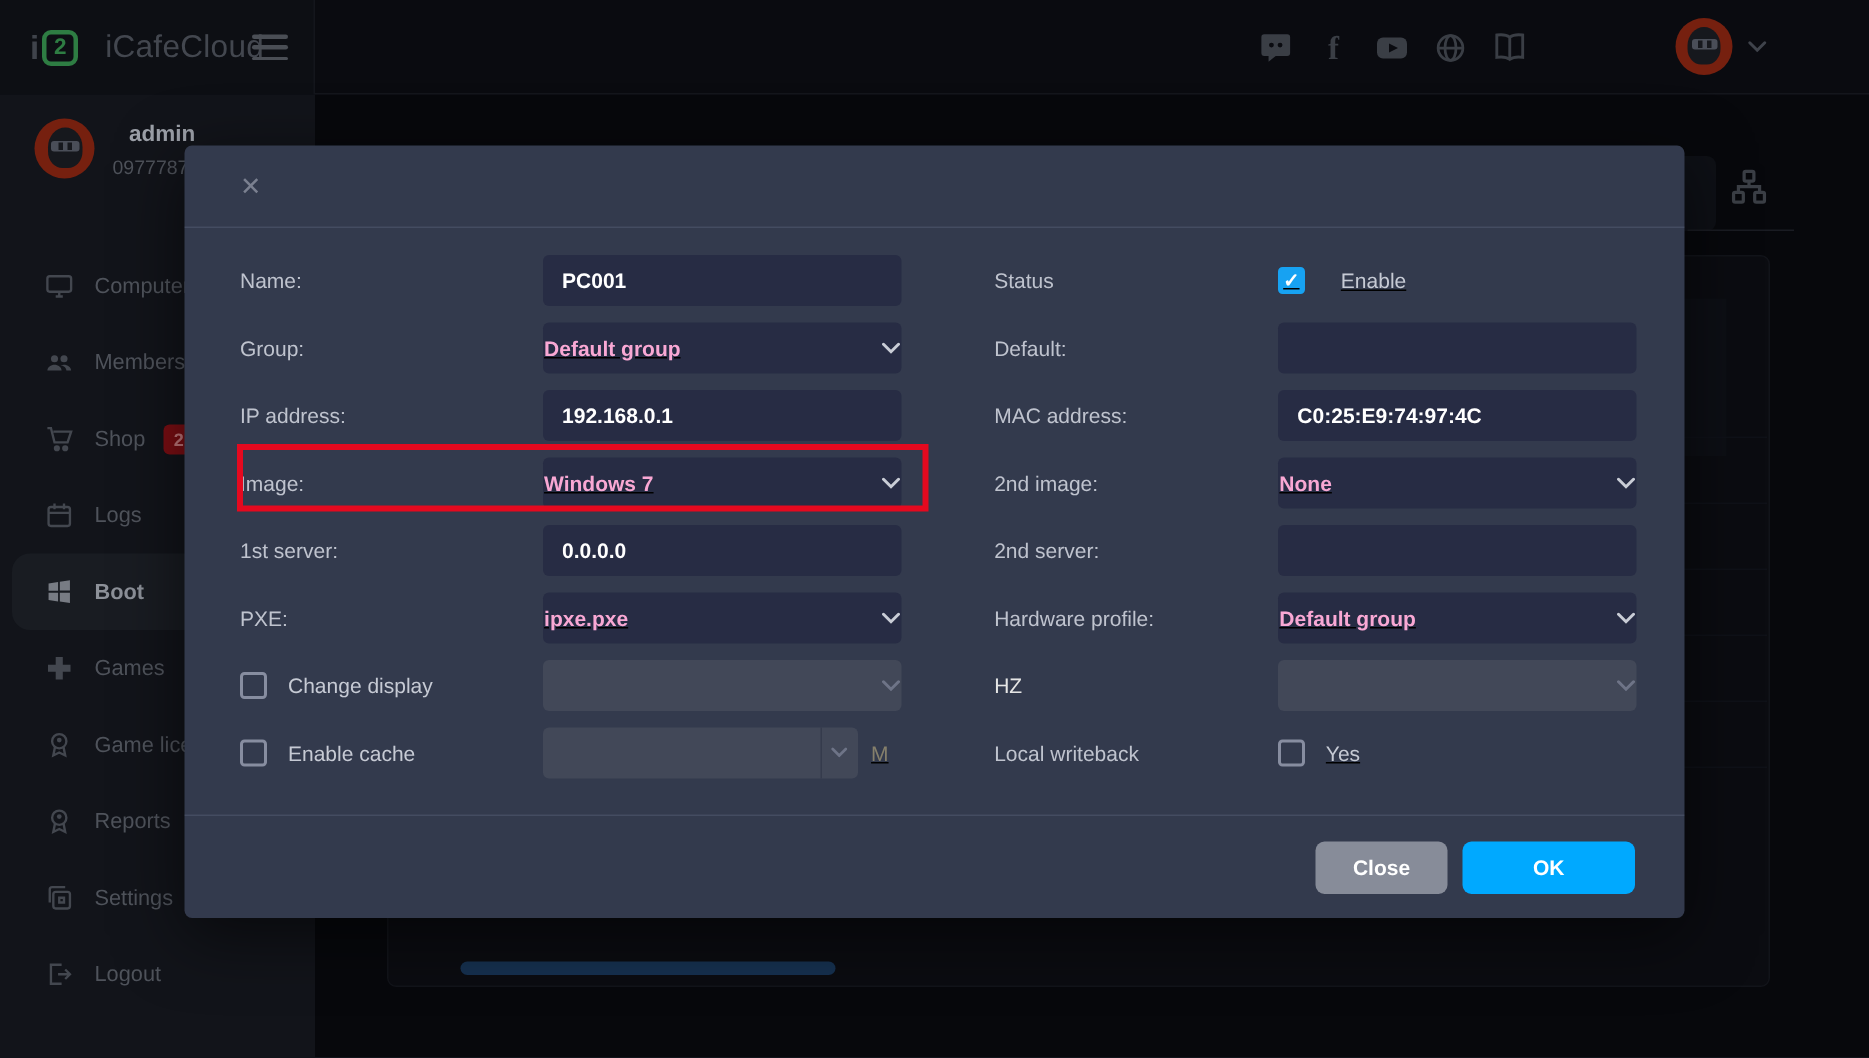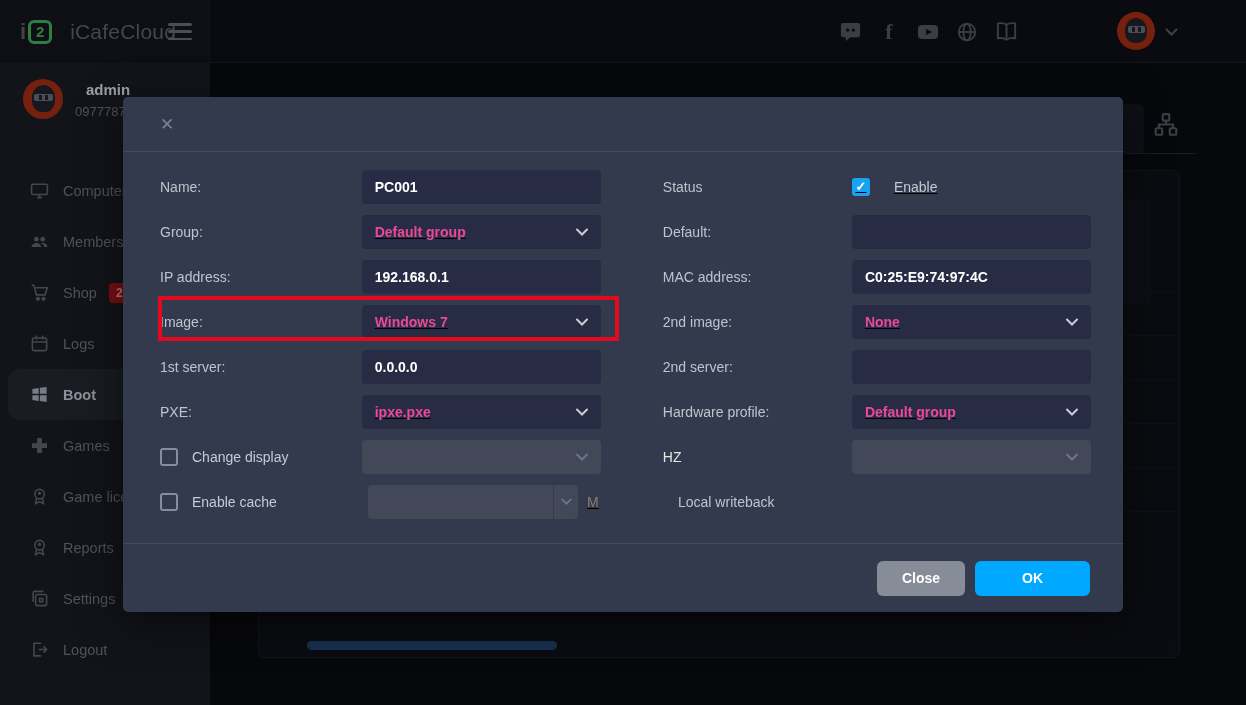--- a/index.html
+++ b/index.html
@@ -80,23 +80,23 @@
   .m-close { color:#7b8090; font-size:17px; cursor:pointer; line-height:1; }
   .m-body { position:relative; padding:12px 0 0 37px; }
   .m-row { height:45px; display:flex; align-items:center; }
   .lbl { width:208px; color:#bfc3ce; font-size:14px; padding-right:10px; }
   .lbl2 { width:195px; margin-left:30px; color:#bfc3ce; font-size:14px; padding-right:10px; }
   .lbl2.dim { color:#e5e5e5; }
   .ctl { width:280px; position:relative;text-decoration:underline; }
   .fld { width:239px; height:34px; background:#272c44; border:none; border-radius:4px;
     color:#fff; font-size:14px; font-weight:700; padding:0 13px; outline:none;
     font-family:"Liberation Sans", sans-serif; }
-  .sel { width:239px; height:34px; background:#272c44; border-radius:4px; color:#ec4899;
+  .sel { width:239px; height:34px; background:#272c44; border-radius:4px; color:#f9a8d4;
     font-size:14px; font-weight:700; display:flex; align-items:center;
-    padding:0 13px; cursor:pointer; position:relative; }
+    padding:0 1px; cursor:pointer; position:relative; }
   .sel .sel-txt { flex:1; }
   .sel .chev { color:#c9cdd6; display:flex; }
   .sel.disabled { background:#424858; cursor:default; }
   .sel.disabled .chev { color:#6e7487; }
   .sel.cache { width:210px; padding-right:0; }
   .sel.cache .chev-cell { width:25px; height:34px; border-left:1px solid #353b4c;
     display:flex; align-items:center; justify-content:center; color:#6e7487; }
   .suffix { margin-left:9px; color:#857f6b; font-size:14px; }
   .cb { width:18px; height:18px; border:2px solid #878da0; border-radius:3px;
     display:inline-flex; align-items:center; justify-content:center; cursor:pointer;
@@ -426,20 +426,24 @@
           <span class="sel-txt"></span>
           <span class="chev-cell">
               <svg width="11" height="7" viewBox="0 0 12 8" fill="none" stroke="currentColor" stroke-width="2" stroke-linecap="round">
                 <path d="M1 1.5l5 5 5-5"></path>
               </svg>
             </span>
         </span>
         <span class="suffix">M</span>
       </span>
       <span class="lbl2">Local writeback</span>
+      <span class="ctl cb-inline">
+        <span class="cb"></span>
+        <span class="cb-label" style="margin-left:0">Yes</span>
+      </span>
     </div>
   </div>
 
   <div class="m-footer">
     <button class="btn btn-close">Close</button>
     <button class="btn btn-ok">OK</button>
   </div>
 </div>
 
 </body></html>

